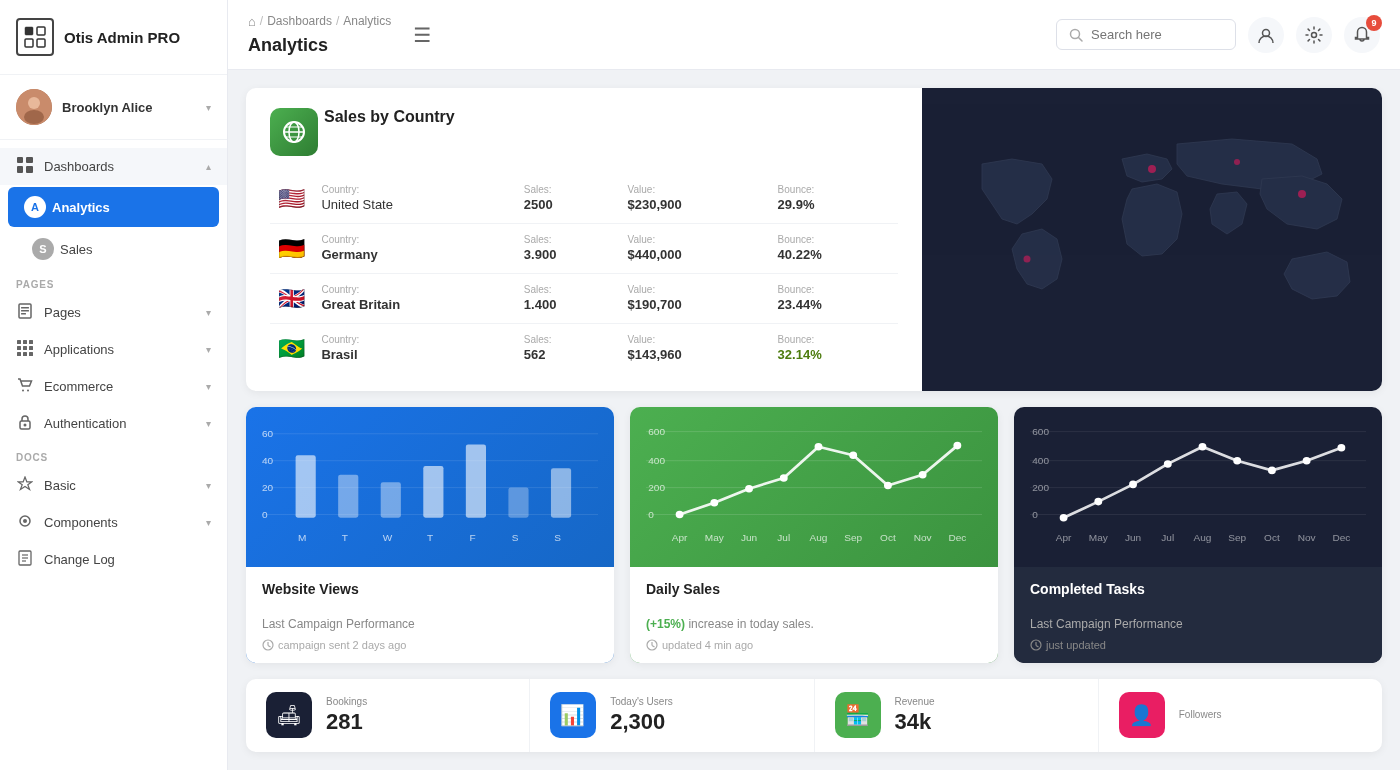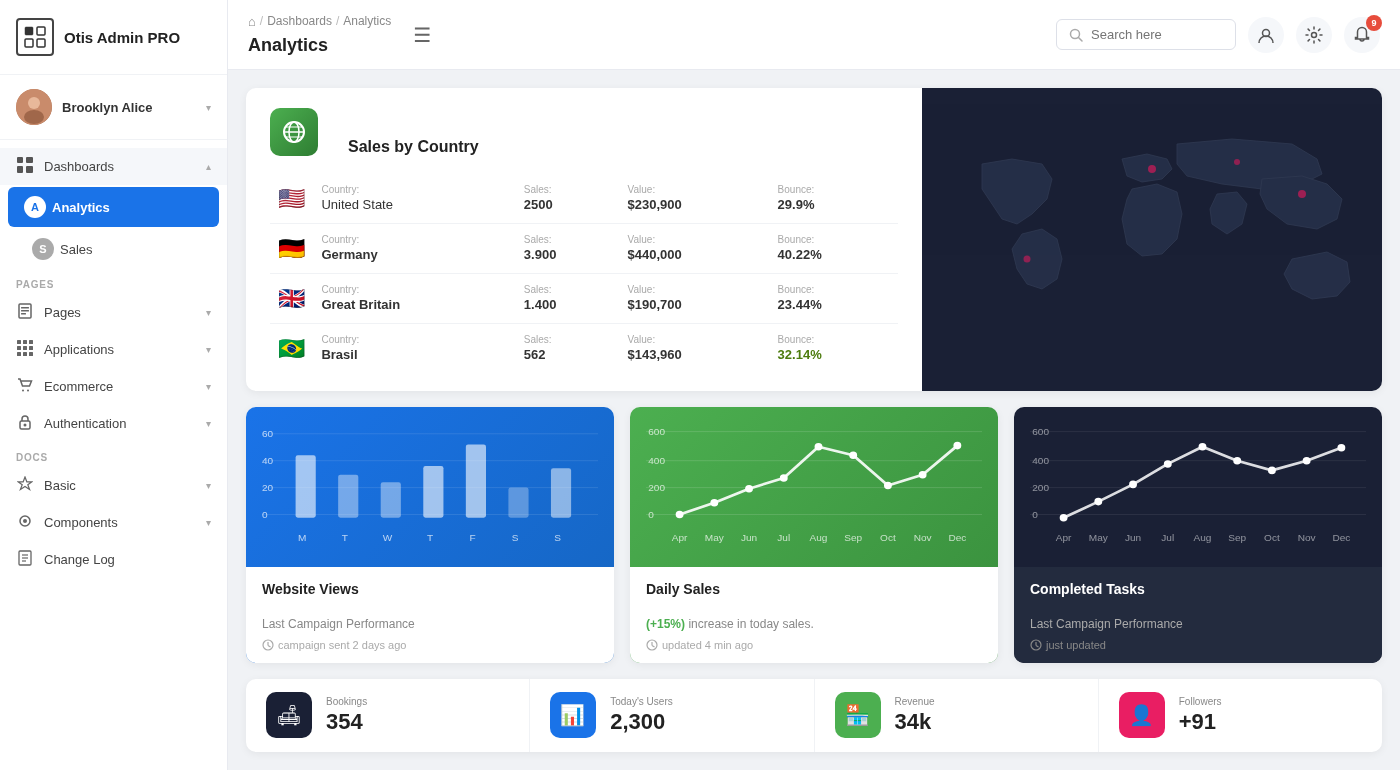--- a/index.html
+++ b/index.html
@@ -142,21 +142,21 @@
       overflow: hidden;
       display: flex;
       min-height: 270px;
       box-shadow: 0 2px 8px rgba(0,0,0,0.06);
     }
     .sales-card-left {
       flex: 1;
       padding: 20px 24px;
     }
     .card-header {
-      display: flex; align-items: flex-end; gap: 30px; margin-bottom: 18px;
+      display: flex; align-items: flex-start; gap: 6px; margin-bottom: 18px;
     }
     .card-icon-green {
       width: 48px; height: 48px; border-radius: 10px;
       background: linear-gradient(135deg, #4caf50, #2e7d32);
       display: flex; align-items: center; justify-content: center;
       color: #fff; font-size: 22px;
     }
     .card-title { font-size: 16px; font-weight: 700; color: #222; }
 
     .country-table { width: 100%; border-collapse: collapse; }
@@ -705,40 +705,39 @@
           </div>
         </div>
       </div>
     </div>
 
     <div class="stats-row" id="stats-row">
         <div class="stat-item">
       <div class="stat-icon stat-icon-dark" style="font-size:20px;">🛋</div>
       <div class="stat-info">
         <div class="stat-label">Bookings</div>
-        <div class="stat-value">354</div>
+        <div class="stat-value">281</div>
       </div>
     </div>
         <div class="stat-item">
       <div class="stat-icon stat-icon-blue" style="font-size:20px;">📊</div>
       <div class="stat-info">
         <div class="stat-label">Today's Users</div>
         <div class="stat-value">2,300</div>
       </div>
     </div>
         <div class="stat-item">
       <div class="stat-icon stat-icon-green" style="font-size:20px;">🏪</div>
       <div class="stat-info">
         <div class="stat-label">Revenue</div>
         <div class="stat-value">34k</div>
       </div>
     </div>
         <div class="stat-item">
       <div class="stat-icon stat-icon-pink" style="font-size:20px;">👤</div>
       <div class="stat-info">
         <div class="stat-label">Followers</div>
-        <div class="stat-value">+91</div>
       </div>
     </div>
       </div>
 
   </div>
 </div>
 
 </body></html>

